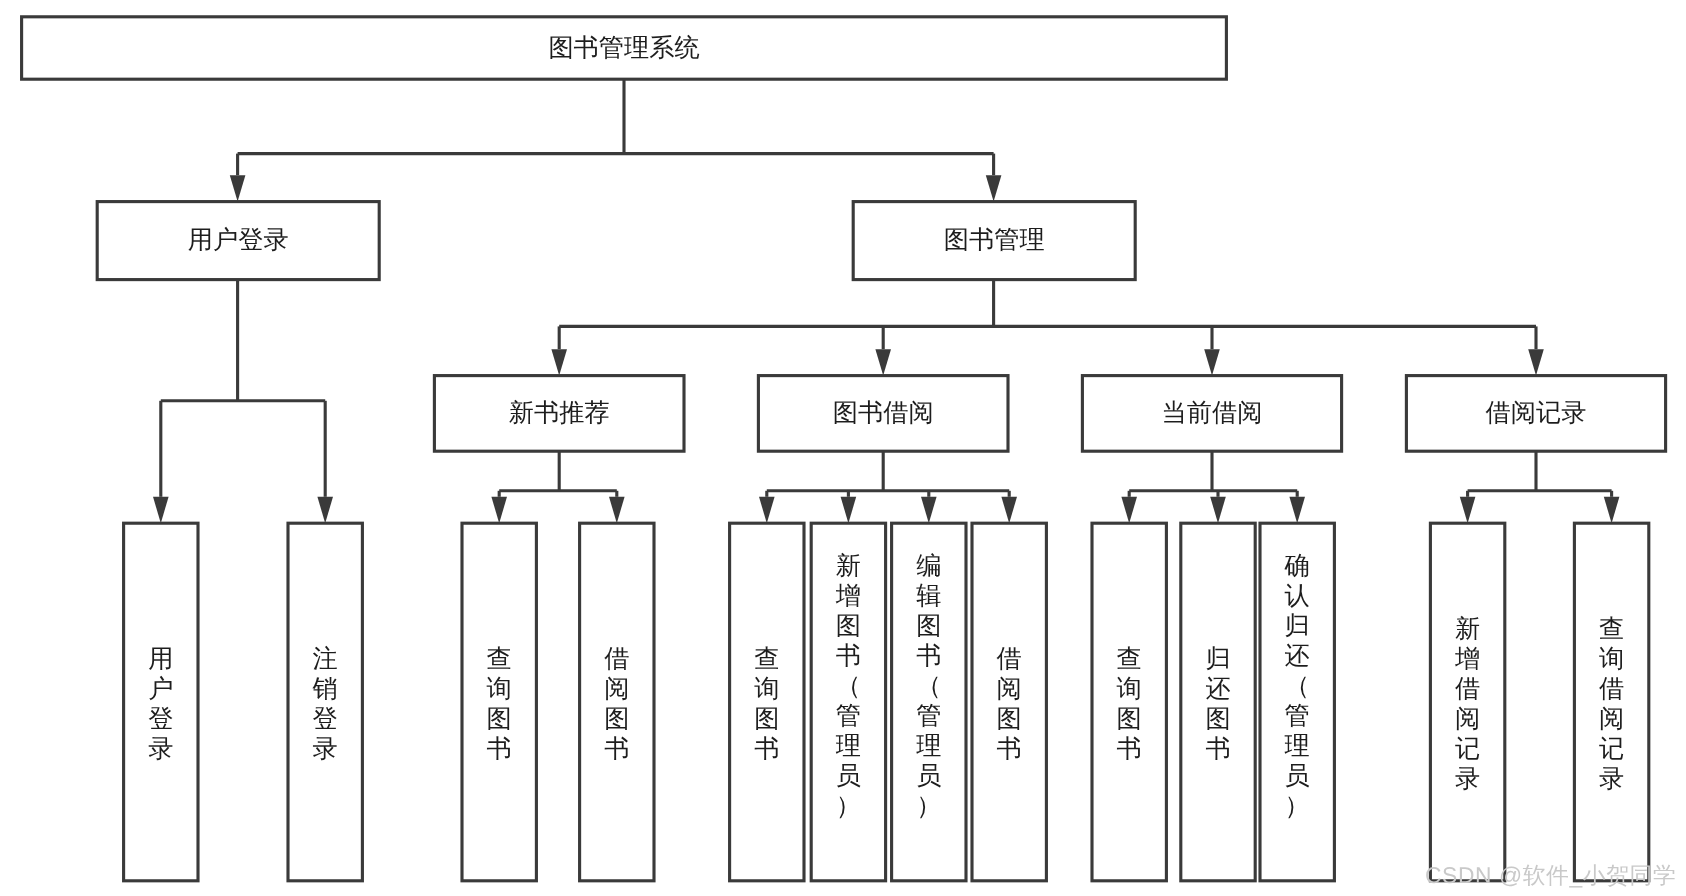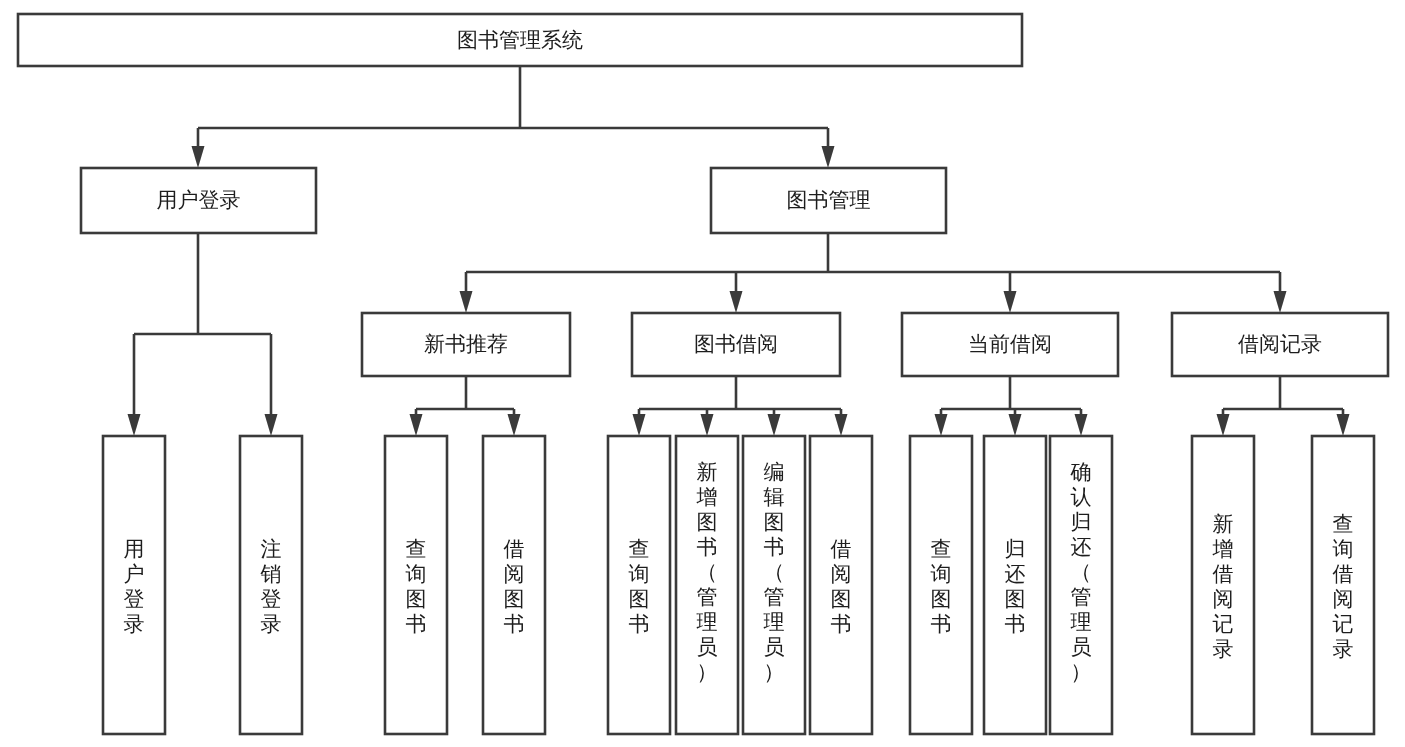--- a/index.html
+++ b/index.html
@@ -215,13 +215,14 @@
         <g>
           <rect class="node-box" x="1192" y="436" width="62" height="298"></rect>
           <text class="node-label-v" x="1223" y="530.5"><tspan x="1223" dy="0">新</tspan><tspan x="1223" dy="25">增</tspan><tspan x="1223" dy="25">借</tspan><tspan x="1223" dy="25">阅</tspan><tspan x="1223" dy="25">记</tspan><tspan x="1223" dy="25">录</tspan></text>
         </g>
         <g>
           <rect class="node-box" x="1312" y="436" width="62" height="298"></rect>
           <text class="node-label-v" x="1343" y="530.5"><tspan x="1343" dy="0">查</tspan><tspan x="1343" dy="25">询</tspan><tspan x="1343" dy="25">借</tspan><tspan x="1343" dy="25">阅</tspan><tspan x="1343" dy="25">记</tspan><tspan x="1343" dy="25">录</tspan></text>
         </g>
       </g>
   </svg>
+  <div class="watermark">CSDN @软件_小贺同学</div>
 </div>
 
 </body></html>

